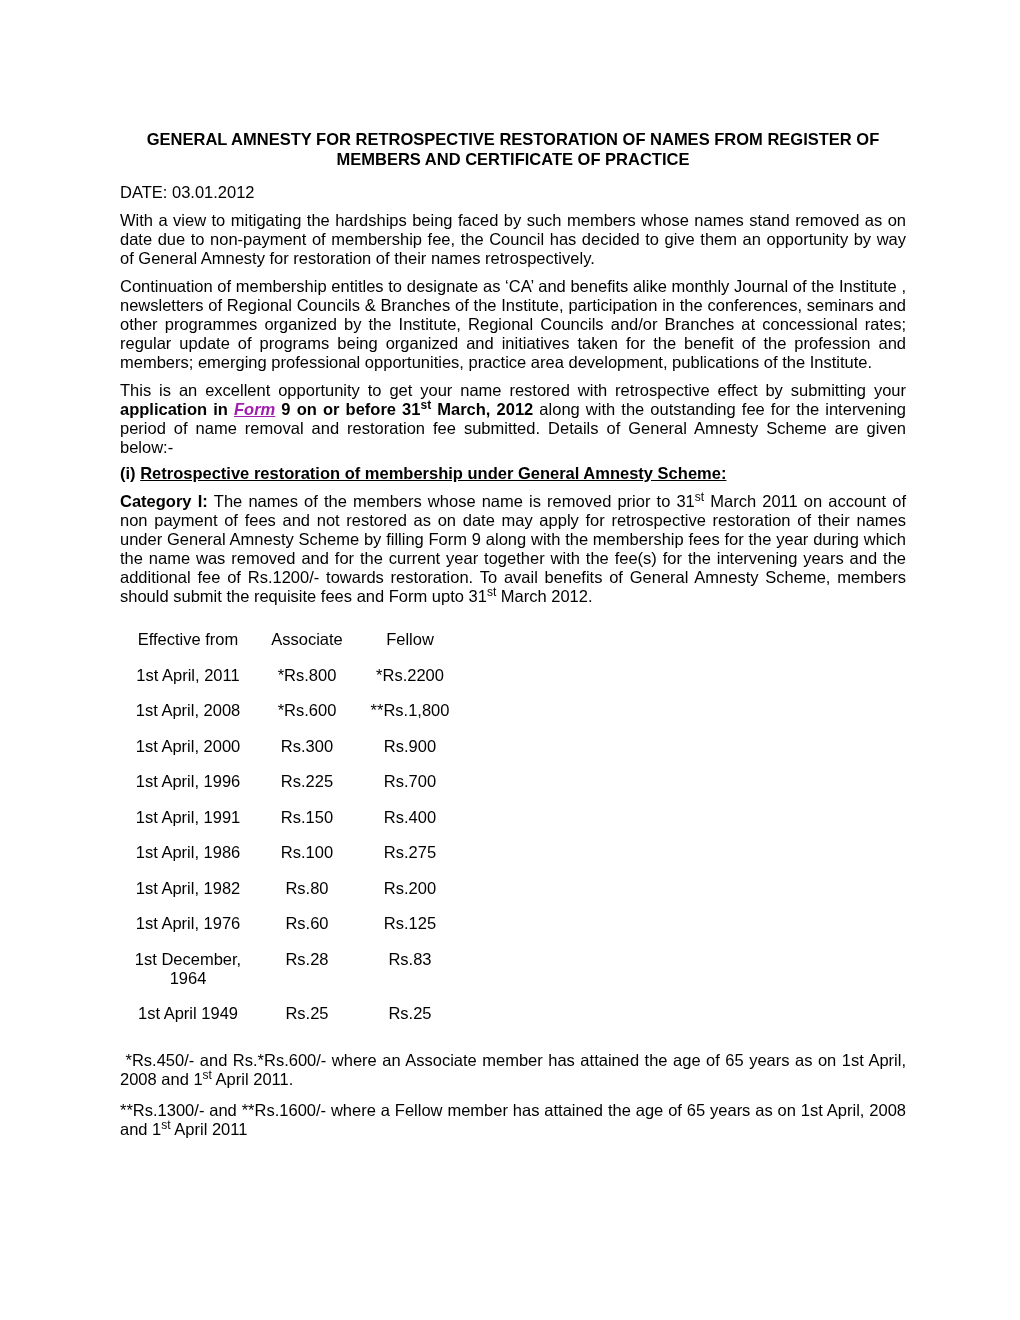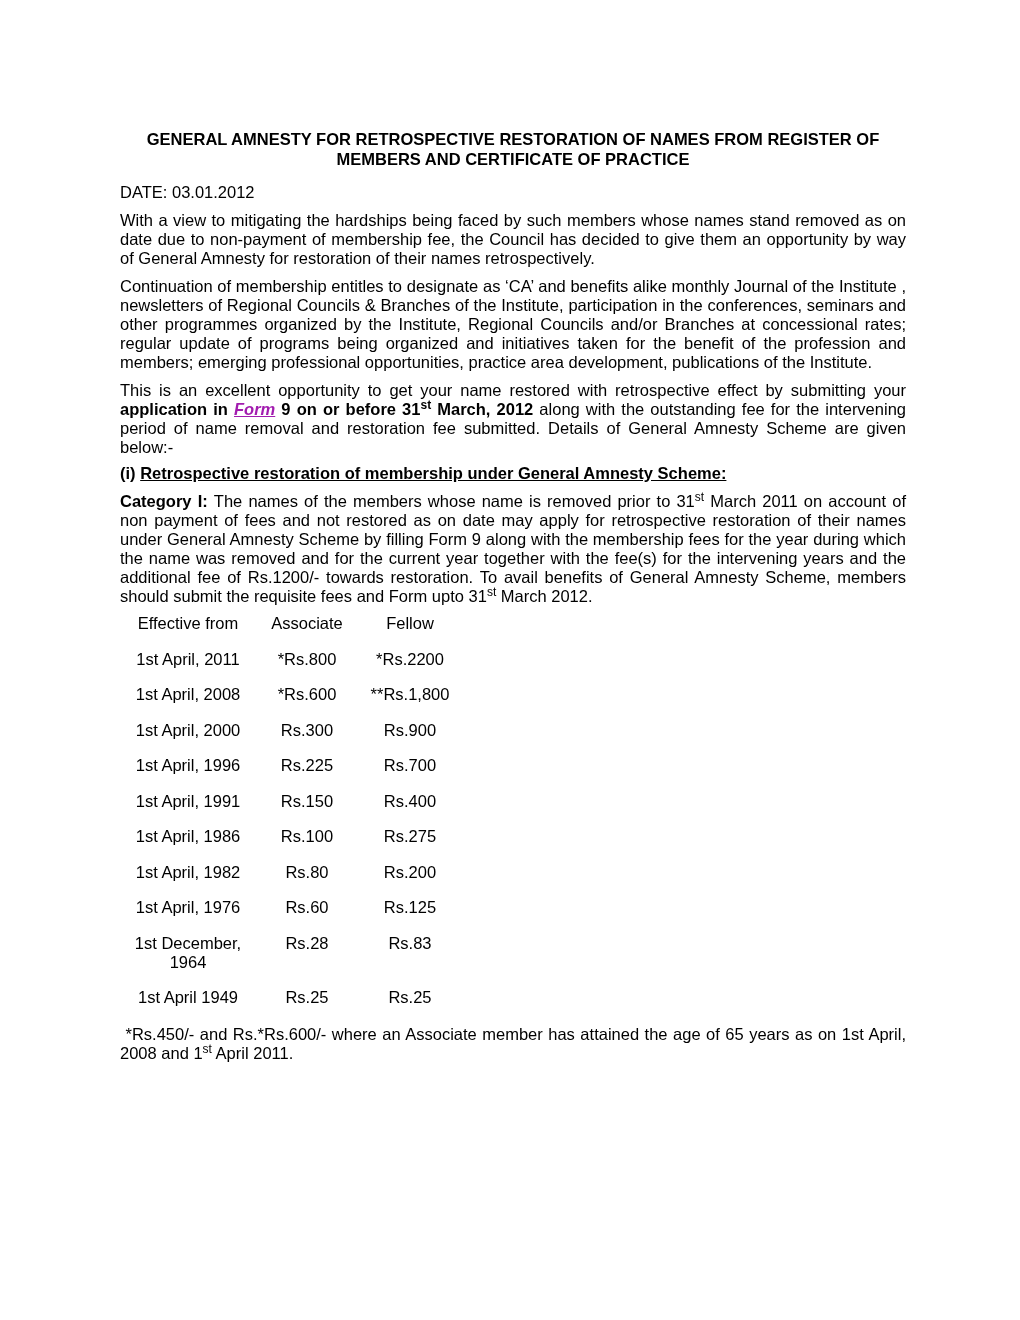--- a/index.html
+++ b/index.html
@@ -39,28 +39,28 @@
     vertical-align: super;
   }
   a.doc-link {
     color: #a21caf;
     font-weight: bold;
     text-decoration: underline;
     cursor: pointer;
     font-style: italic;
   }
   .scale-line { margin-top: 11px; text-align: left; }
-  .fee-table { margin-top: 8px; }
+  .fee-table { margin-top: 24px; }
   .fee-row {
     display: grid;
     grid-template-columns: 136px 102px 104px;
     margin-bottom: 16.5px;
   }
   .fee-row > div { text-align: center; }
-  .footnote1 { margin-top: 18px; text-align: justify; }
+  .footnote1 { margin-top: 28px; text-align: justify; }
   .footnote2 { margin-top: 12px; text-align: justify; }
 </style>
 </head>
 <body>
 
 <div class="doc">
   <div class="content">
 
     <div class="title">
       <div>GENERAL AMNESTY FOR RETROSPECTIVE RESTORATION OF NAMES FROM REGISTER OF</div>
@@ -133,15 +133,16 @@
       </div>
       <div class="fee-row">
         <div>1st April 1949</div>
         <div>Rs.25</div>
         <div>Rs.25</div>
       </div>
     </div>
 
     <div class="footnote1"><span>&nbsp;*Rs.450/- and Rs.*Rs.600/- where an Associate member has attained the age of 65 years as on 1st April, 2008 and 1</span><sup>st</sup><span> April 2011.</span></div>
 
+    <div class="footnote2"><span>**Rs.1300/- and **Rs.1600/- where a Fellow member has attained the age of 65 years as on 1st April, 2008 and 1</span><sup>st</sup><span> April 2011</span></div>
 
   </div>
 </div>
 
 </body></html>

